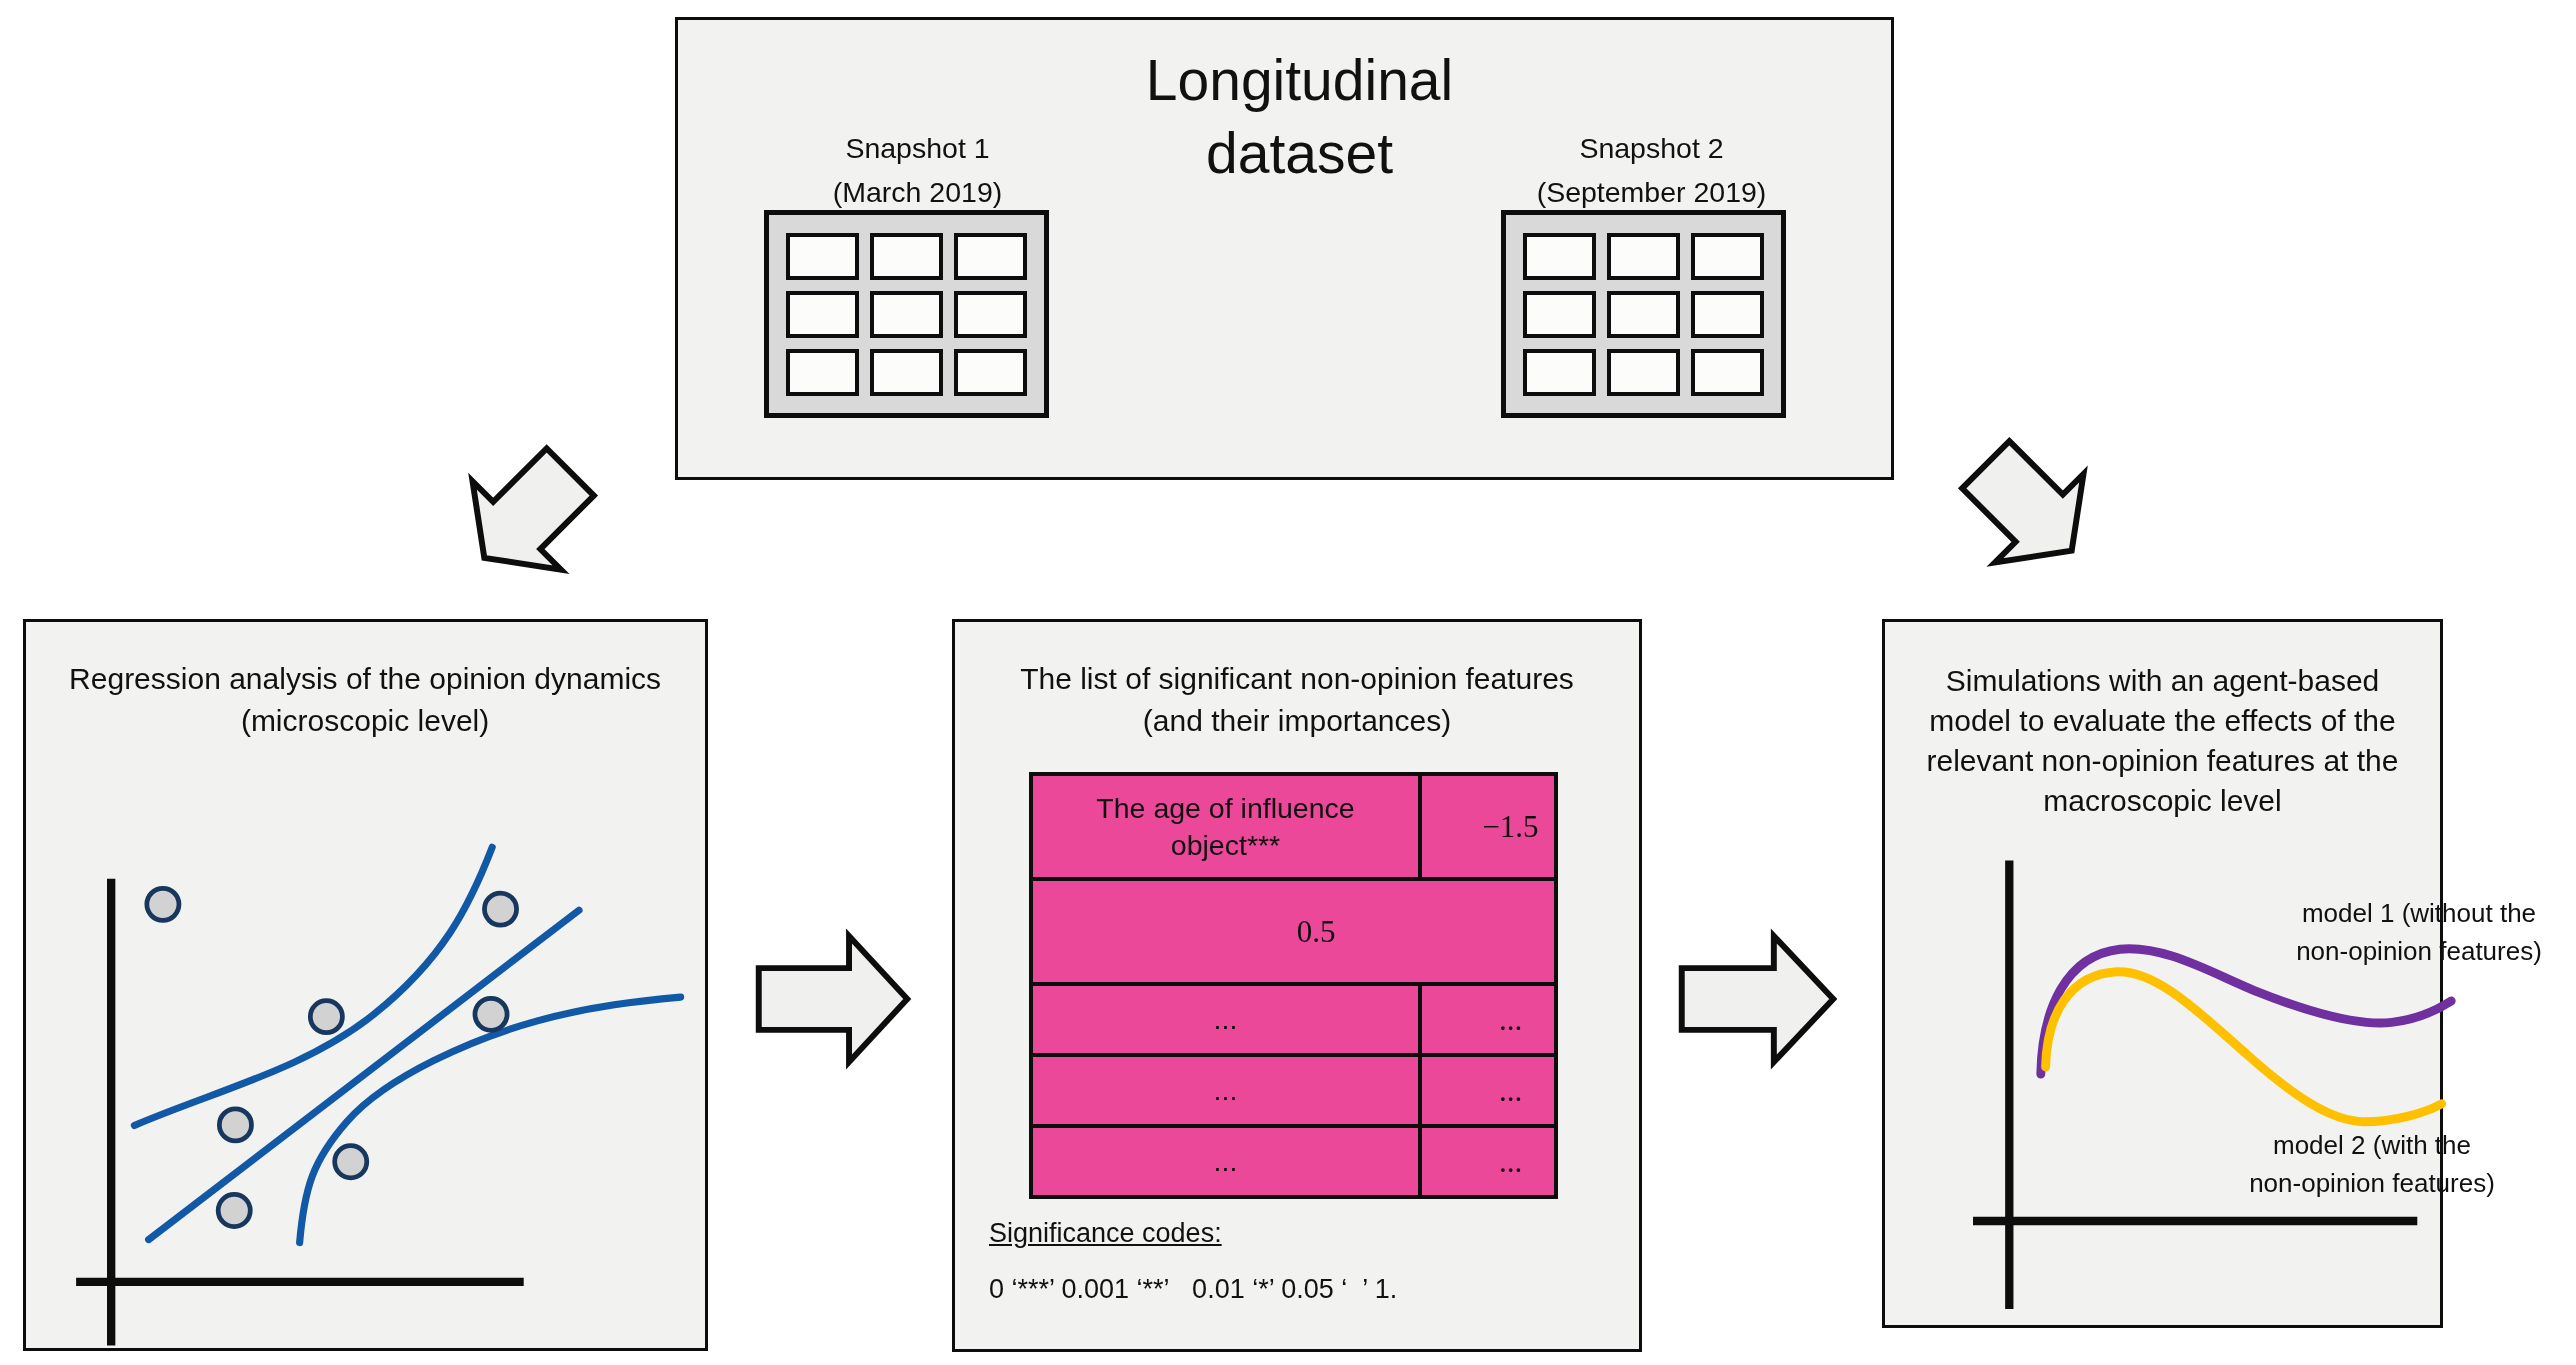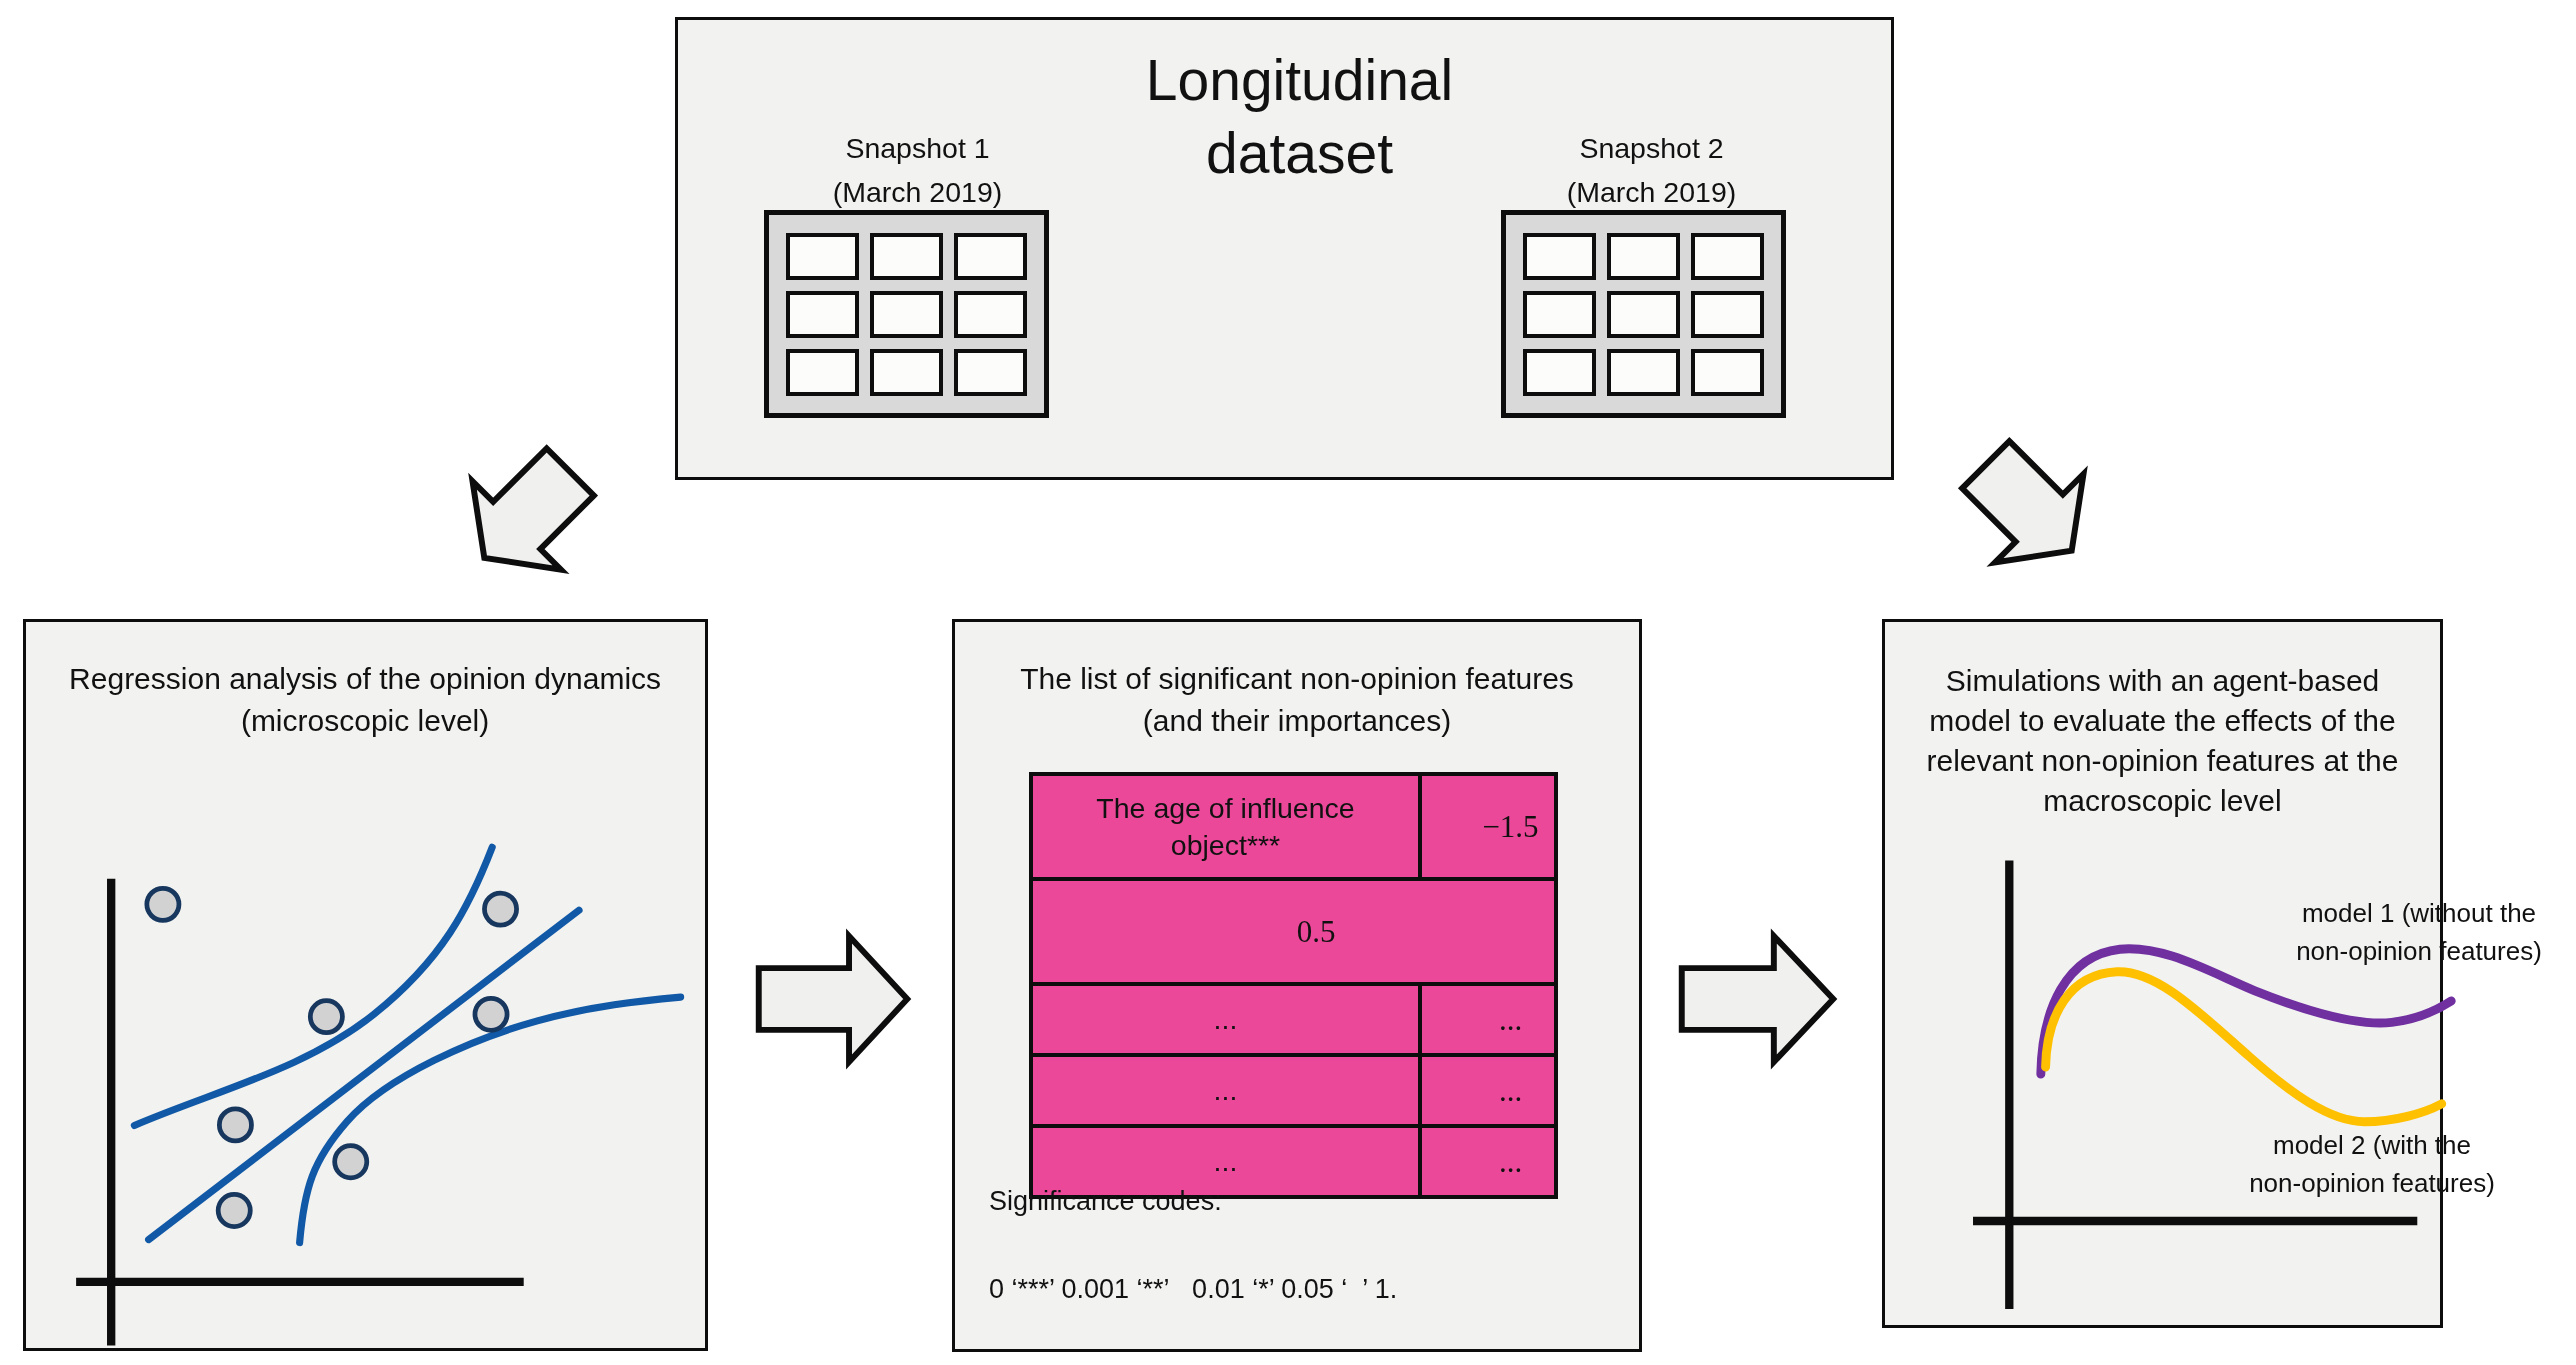--- a/index.html
+++ b/index.html
@@ -62,21 +62,21 @@
 <body>
 
 <div class="canvas">
 
   <div class="panel" style="left:675px;top:16.7px;width:1219px;height:463px;">
     <div class="big-title ml">Longitudinal
 dataset</div>
     <div class="snap ml" style="left:55px;">Snapshot 1
 (March 2019)</div>
     <div class="snap ml" style="left:789px;">Snapshot 2
-(March 2019)</div>
+(September 2019)</div>
 
     <div class="grid-icon" style="left:86px;top:190px;">
       <div class="cell"></div>
       <div class="cell"></div>
       <div class="cell"></div>
       <div class="cell"></div>
       <div class="cell"></div>
       <div class="cell"></div>
       <div class="cell"></div>
       <div class="cell"></div>
@@ -169,21 +169,21 @@
       <div class="trow">
         <div class="tcell feat ml">...</div>
         <div class="tcell val">...</div>
       </div>
       <div class="trow">
         <div class="tcell feat ml">...</div>
         <div class="tcell val">...</div>
       </div>
     </div>
 
-    <div class="sigline" style="top:564px;">Significance codes:</div>
+    <div class="sigline" style="top:596px;text-decoration:underline;">Significance codes:</div>
     <div class="sigline" style="top:652px;font-size:27px;">0 ‘***’ 0.001 ‘**’&nbsp;&nbsp; 0.01 ‘*’ 0.05 ‘&nbsp;&nbsp;’ 1.</div>
   </div>
 
   <div class="panel" style="left:1882px;top:619px;width:561px;height:709px;">
     <div class="ttl ml" style="top:39px;line-height:40px;">Simulations with an agent-based
 model to evaluate the effects of the
 relevant non-opinion features at the
 macroscopic level</div>
 
     <svg class="plot" width="678" height="702" viewBox="0 0 1140 1180">

